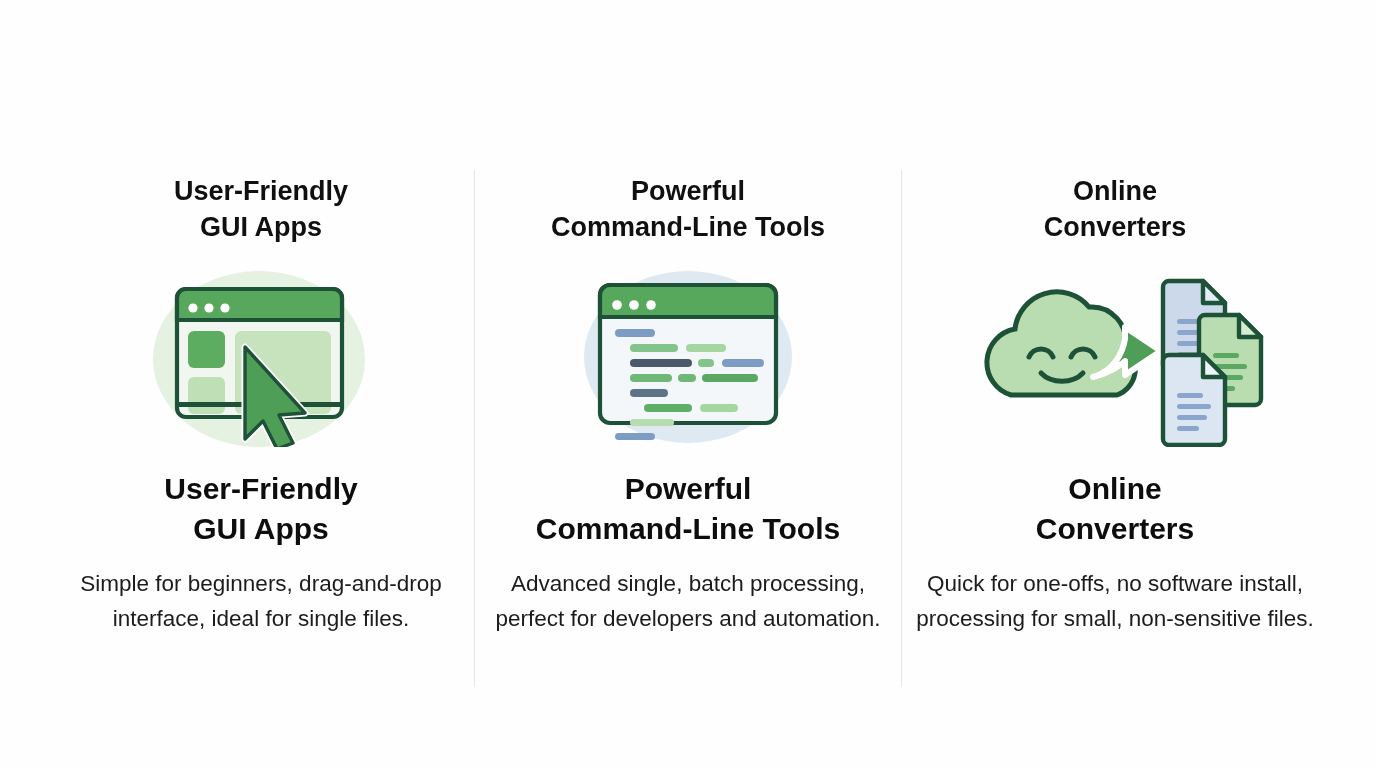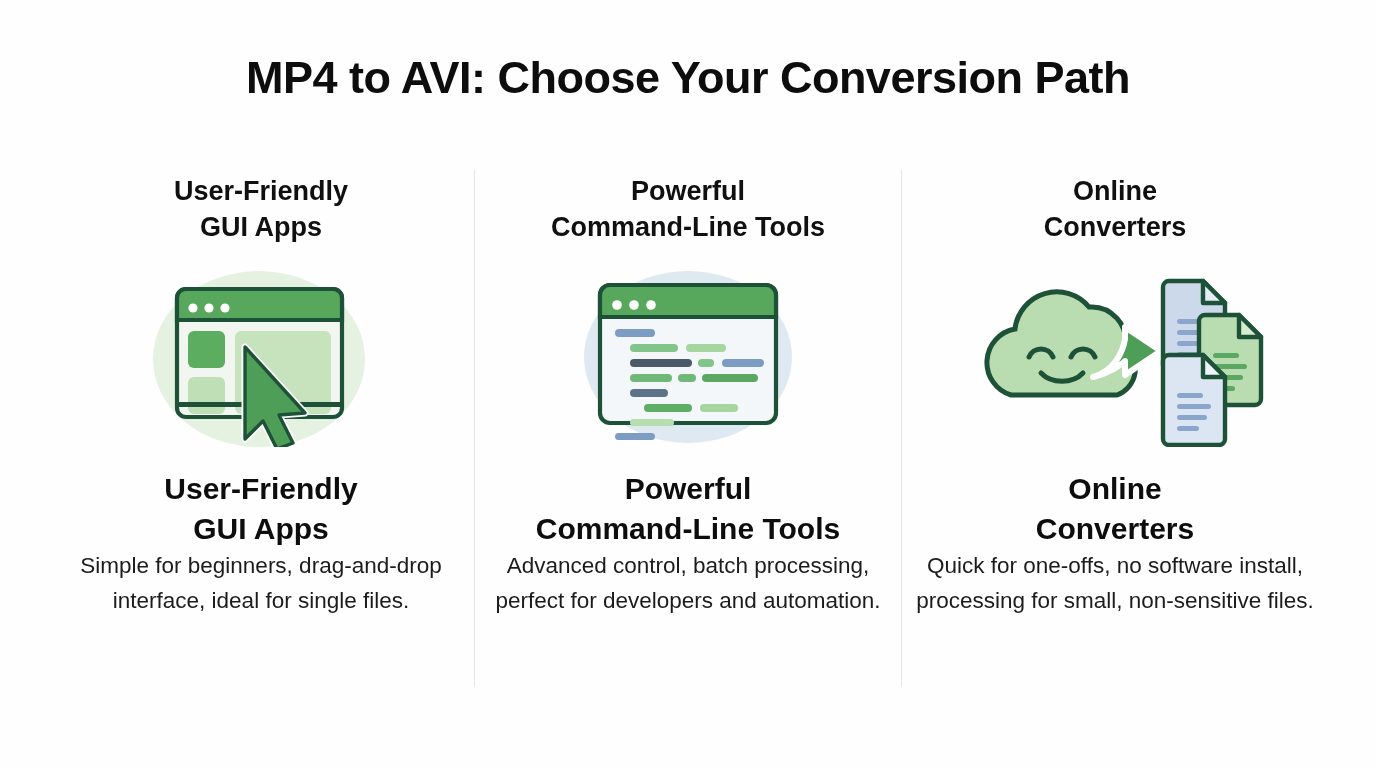--- a/index.html
+++ b/index.html
@@ -81,33 +81,33 @@
   .col-title {
     margin-top: 22px;
     font-size: 30px;
     font-weight: bold;
     line-height: 1.33;
     text-align: center;
     color: #0d0d0d;
   }
 
   .col-desc {
+    margin-top: 18px;
     font-size: 22.5px;
     line-height: 1.55;
     text-align: center;
     color: #1c1c1c;
     font-weight: normal;
   }
 </style>
 </head>
 <body>
 
 <div class="page">
 
-  <div class="title">MP4 to AVI: Choose Your Conversion Path</div>
 
   <div class="columns">
 
     <div class="column">
       <div class="col-head">
         <span>User-Friendly</span><br>
         <span>GUI Apps</span>
       </div>
 
       <div class="icon-wrap">
@@ -172,21 +172,21 @@
             <rect x="47" y="166" width="40" height="7" rx="3.5" fill="#7d9cc4"></rect>
           </g>
         </svg>
       </div>
 
       <div class="col-title">
         <span>Powerful</span><br>
         <span>Command-Line Tools</span>
       </div>
 
-      <div class="col-desc">Advanced control, batch processing, perfect for developers and automation.</div>
+      <div class="col-desc">Advanced single, batch processing, perfect for developers and automation.</div>
     </div>
 
     <div class="divider"></div>
 
     <div class="column">
       <div class="col-head">
         <span>Online</span><br>
         <span>Converters</span>
       </div>
 

